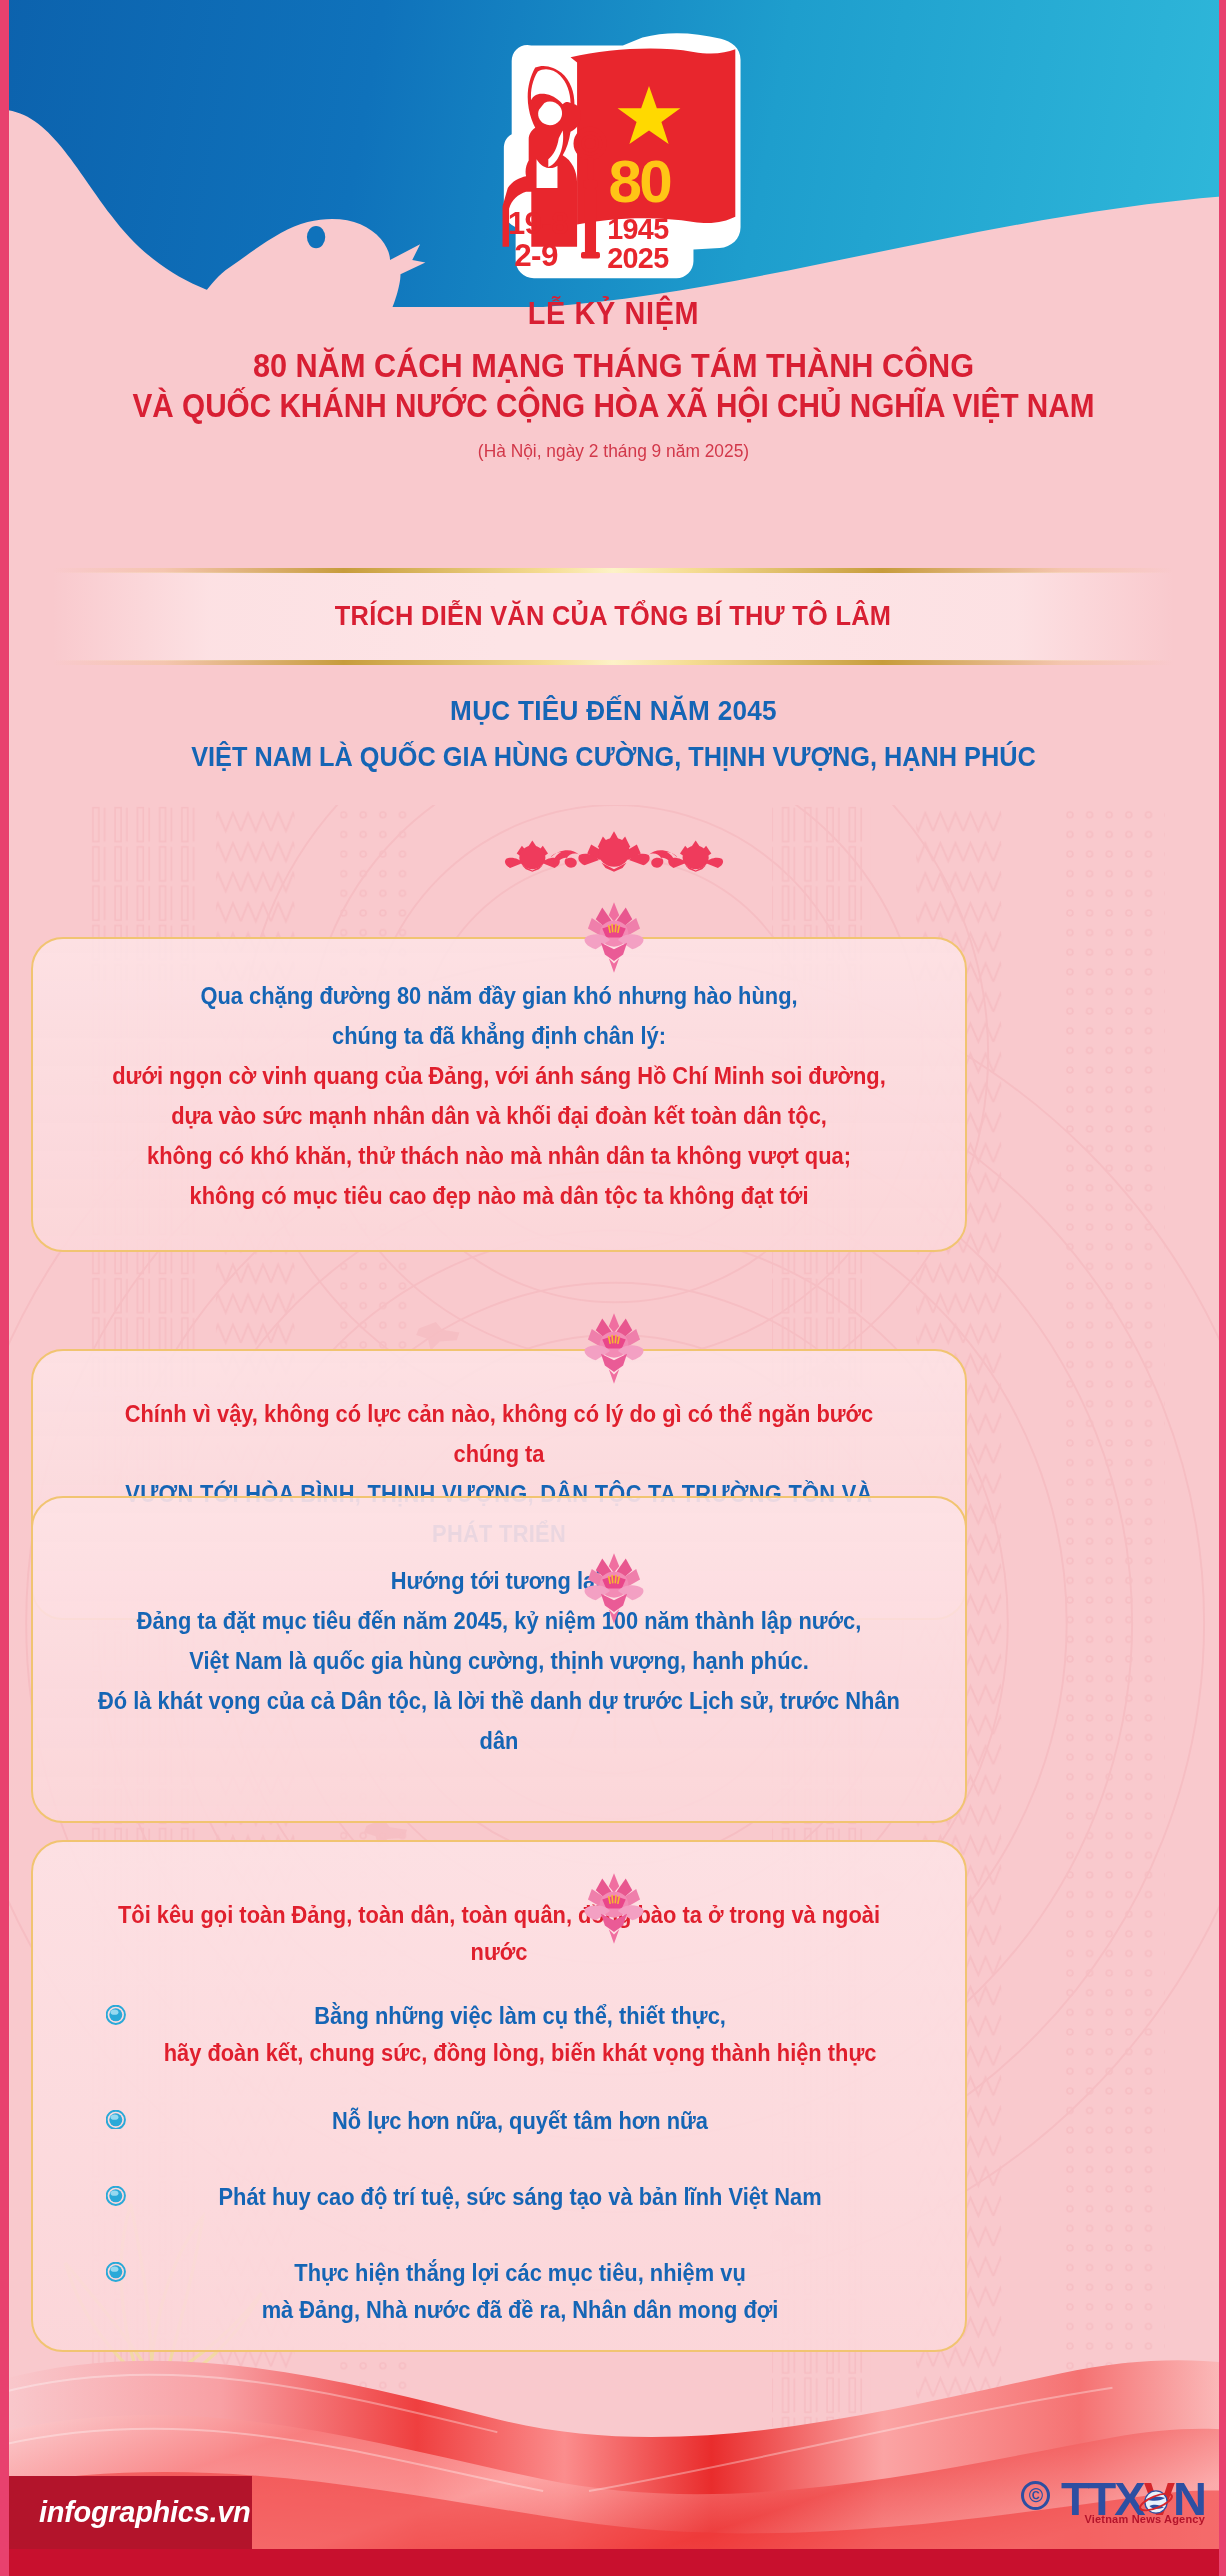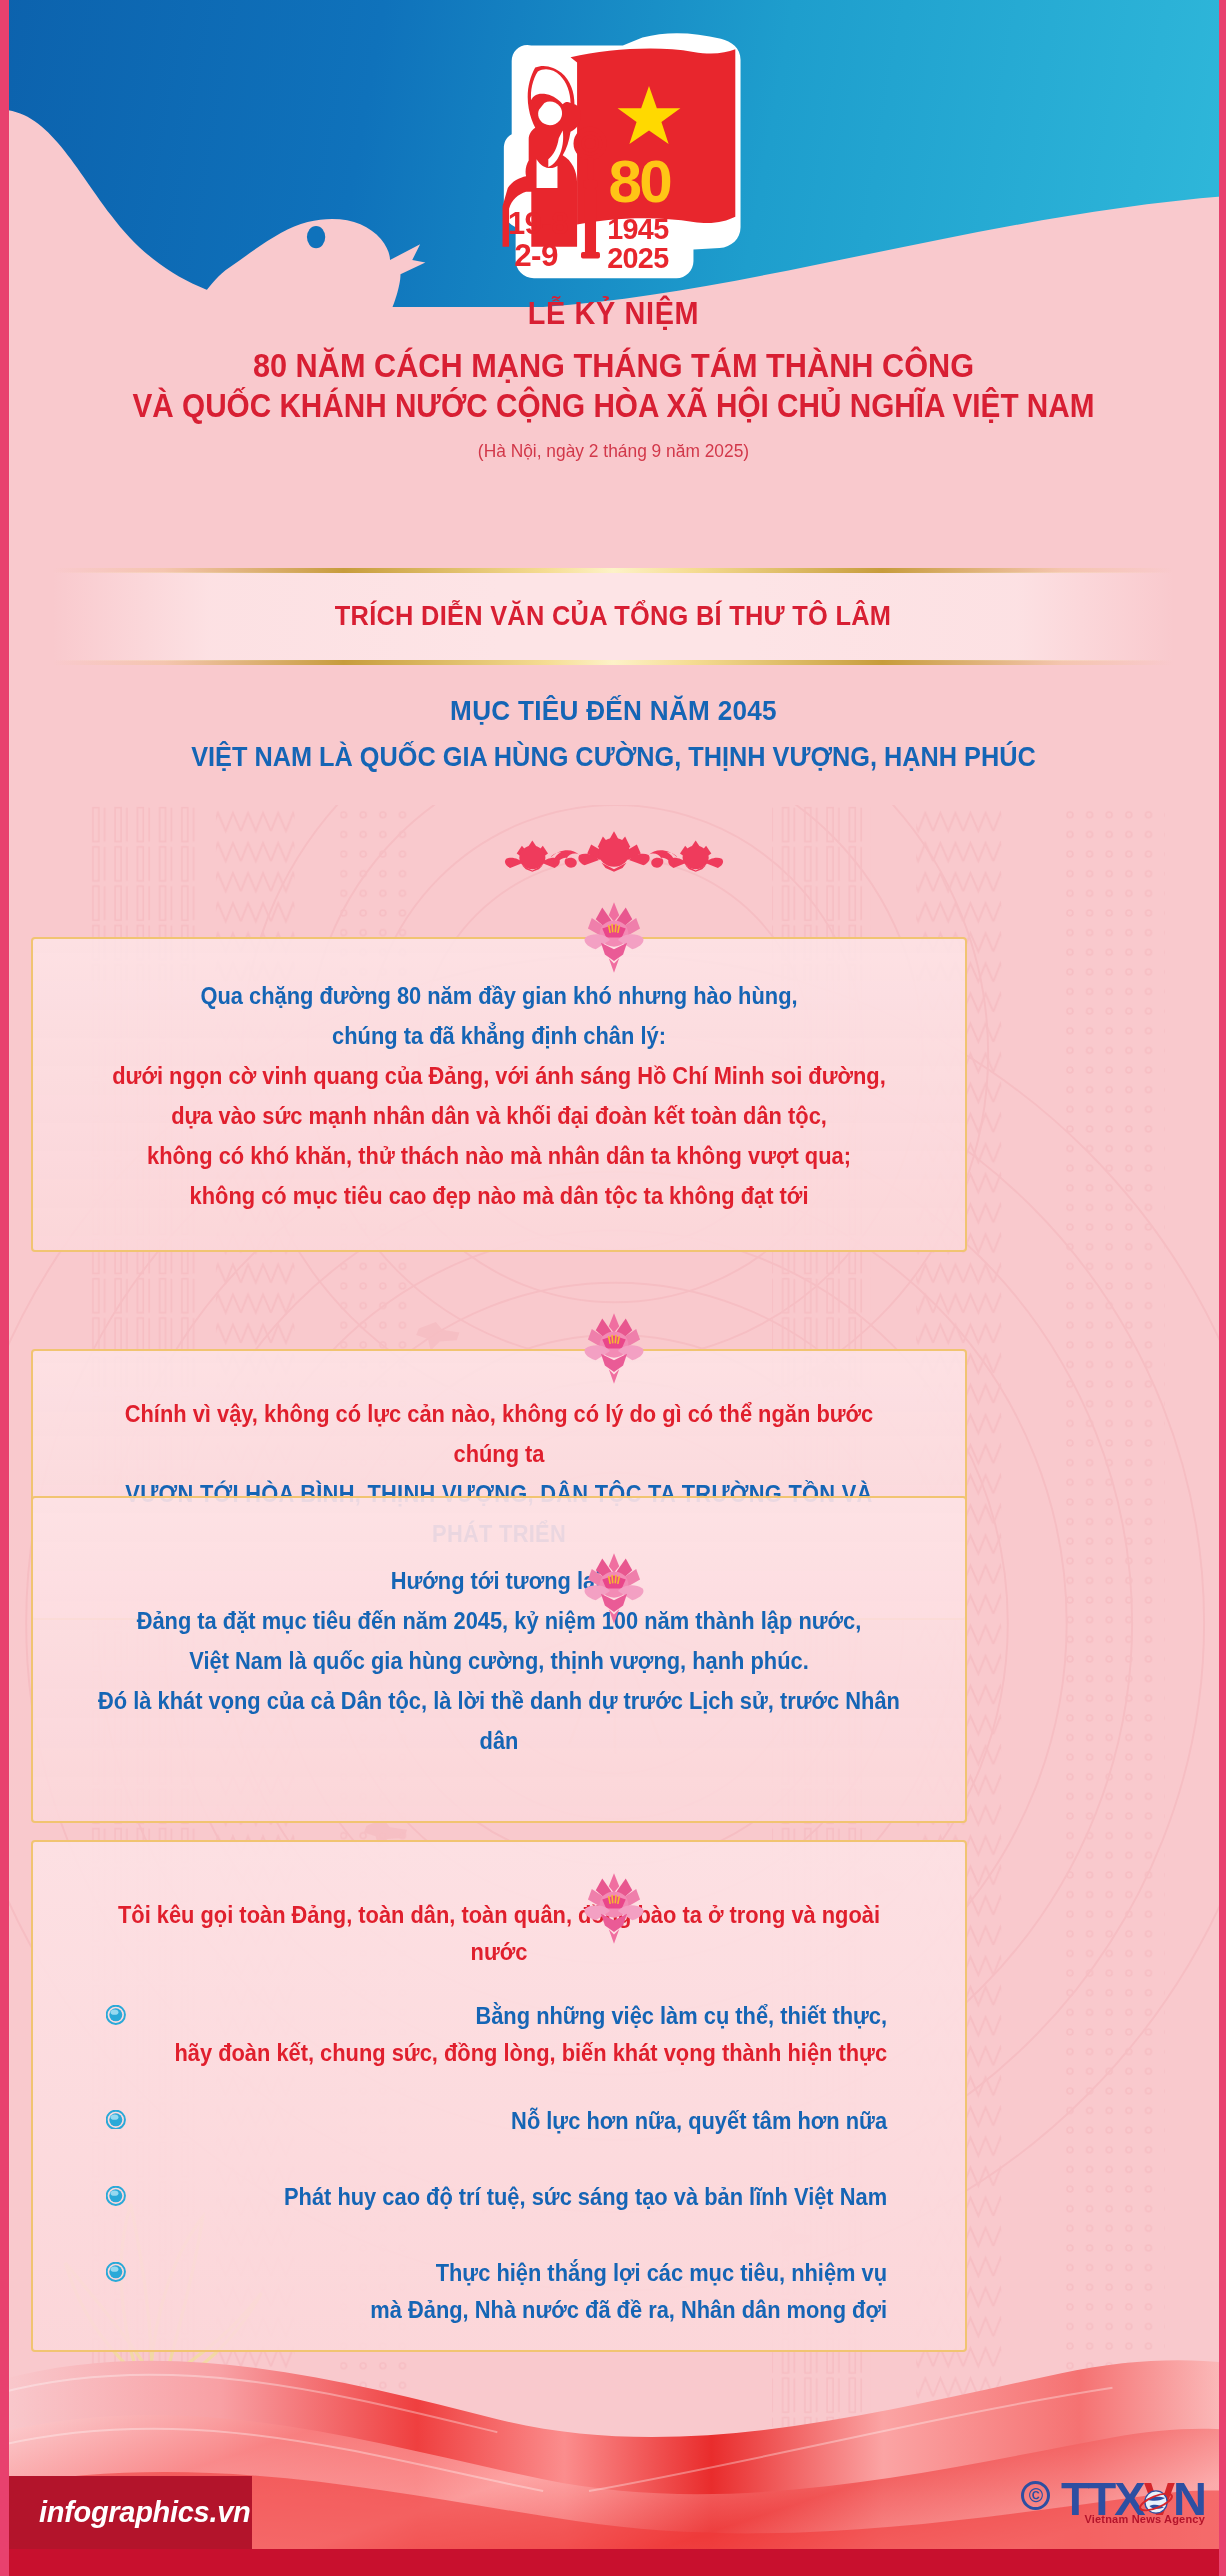--- a/index.html
+++ b/index.html
@@ -203,21 +203,21 @@
     z-index: 3;
     pointer-events: none;
   }
 
   
   .card {
     position: absolute;
     left: 31px;
     width: 936px;
     border: 2.6px solid #f1c471;
-    border-radius: 4px;
+    border-radius: 32px;
     background: linear-gradient(180deg, rgba(253,226,229,0.92) 0%, rgba(252,216,219,0.88) 100%);
     z-index: 5;
   }
   .card-inner {
     padding: 37px 39px 34px;
     text-align: center;
   }
   .qline {
     font-size: 23px;
     font-weight: 700;
@@ -247,21 +247,21 @@
     transform: scaleX(0.95);
   }
   .bullets {
     margin-top: 27.5px;
     padding-left: 34px;
   }
   .bullet-row {
     display: flex;
     align-items: flex-start;
     margin-bottom: 30px;
-    text-align: right;
+    text-align: center;
     gap: 12px;
   }
   .bullet-row:last-child { margin-bottom: 3.9px; }
   .bullet-dot {
     flex: 0 0 auto;
     width: 19.6px; height: 19.6px;
     margin-top: 7.2px;
     margin-right: 15.7px;
   }
   .bullet-text { flex: 1 1 auto; }

